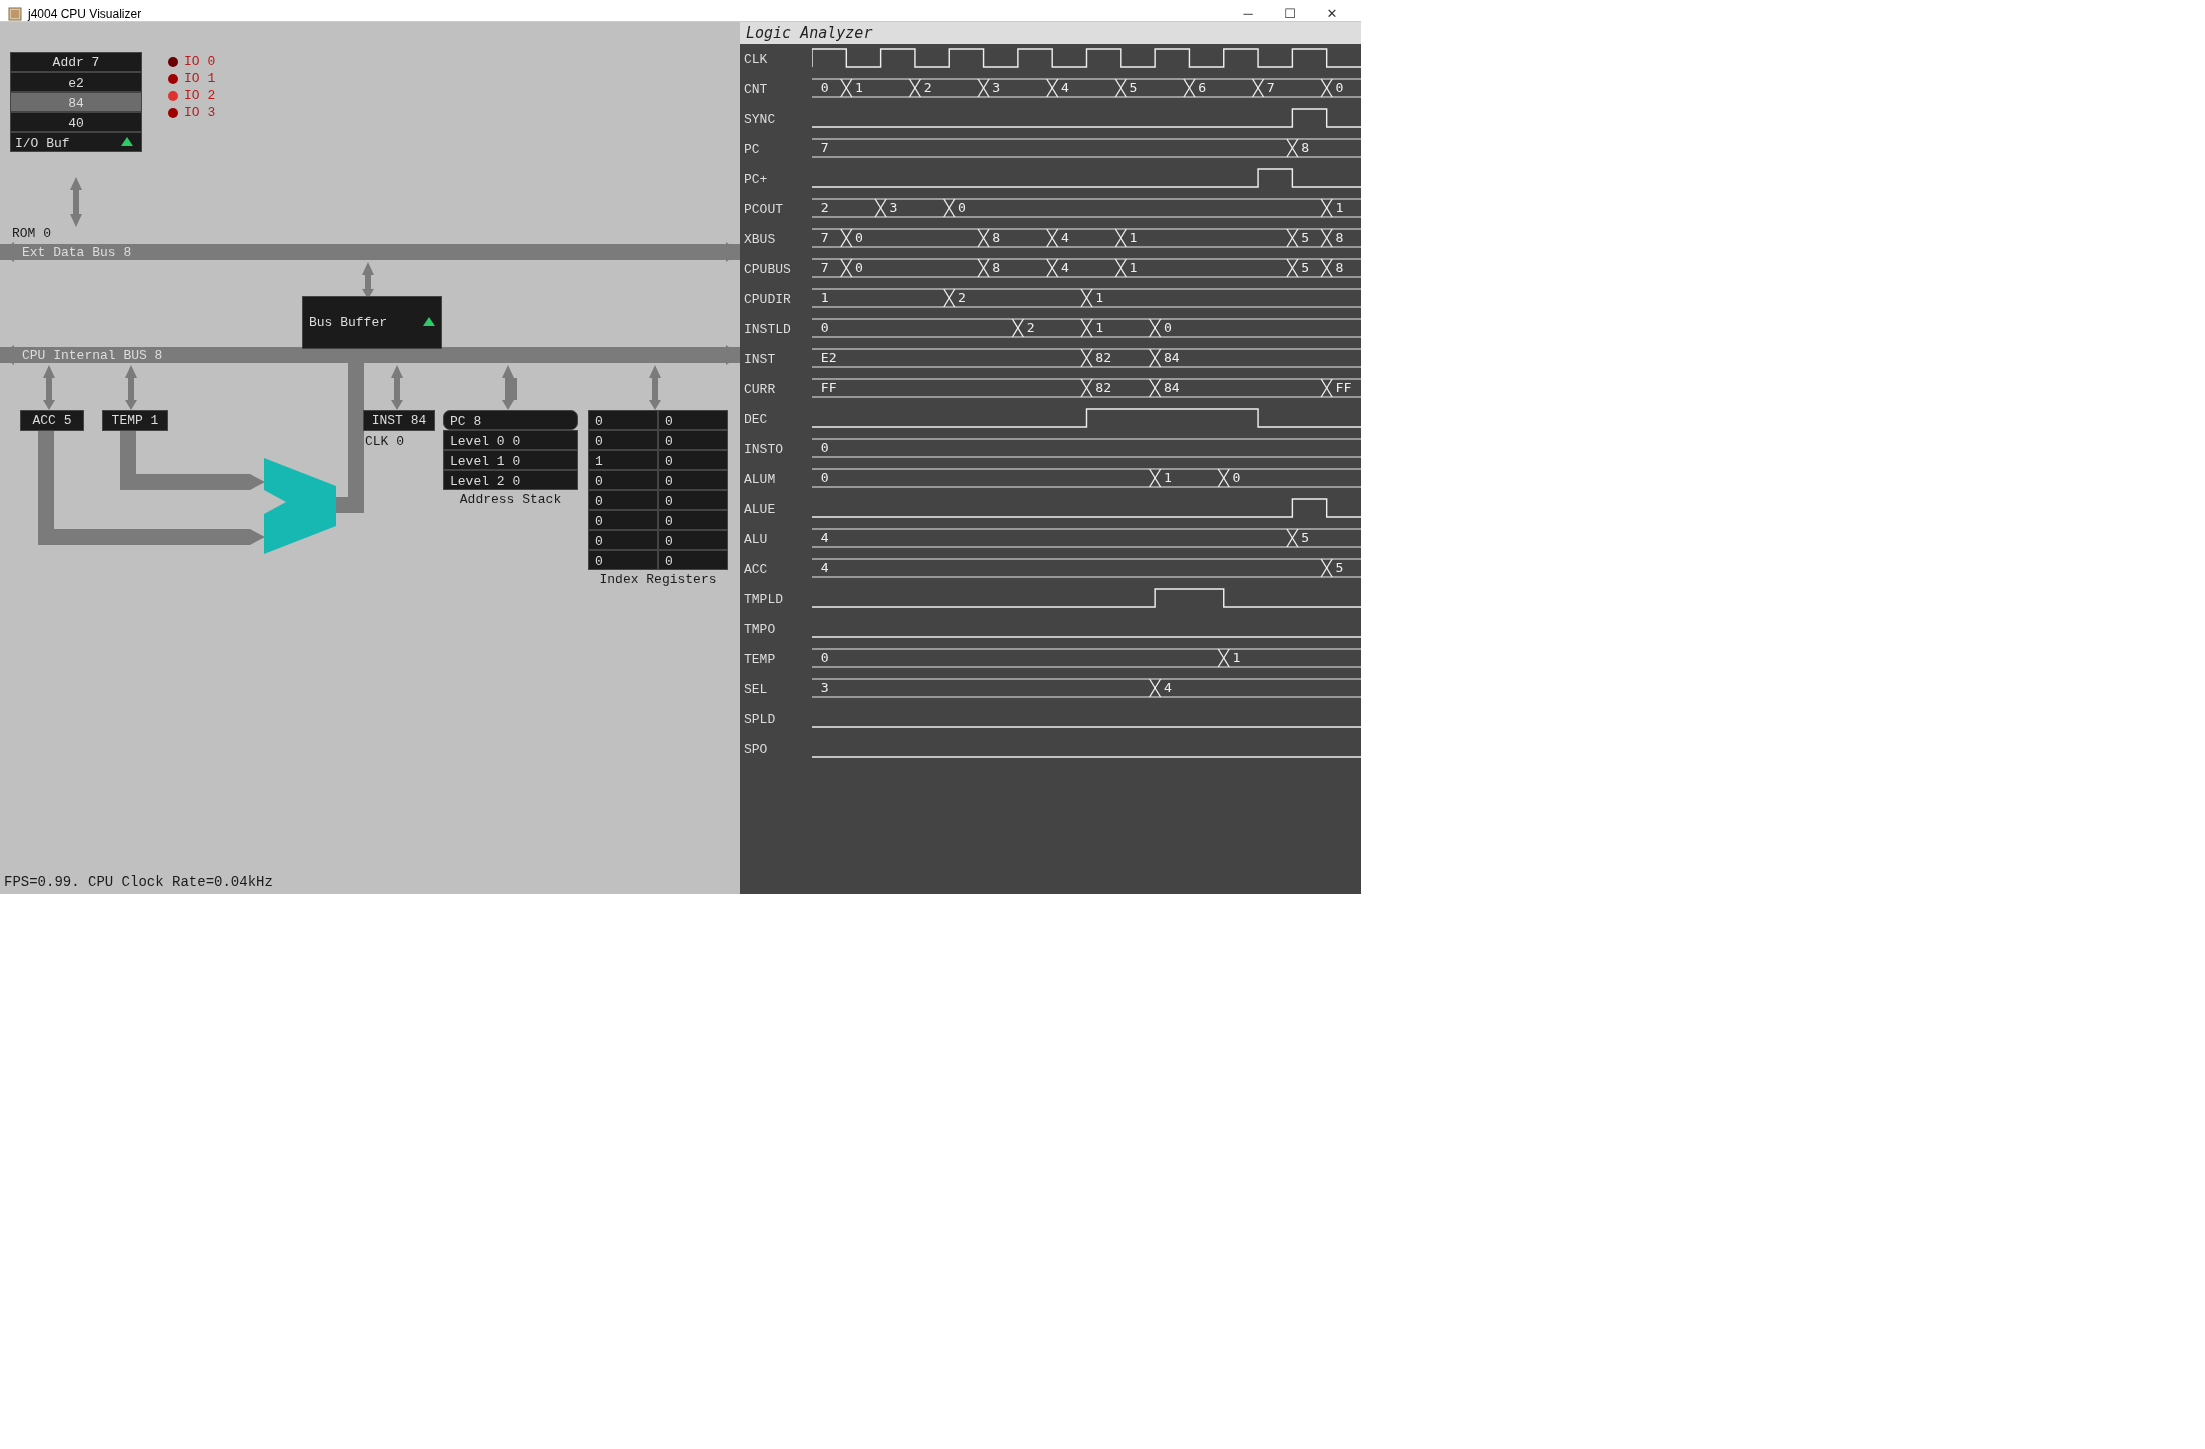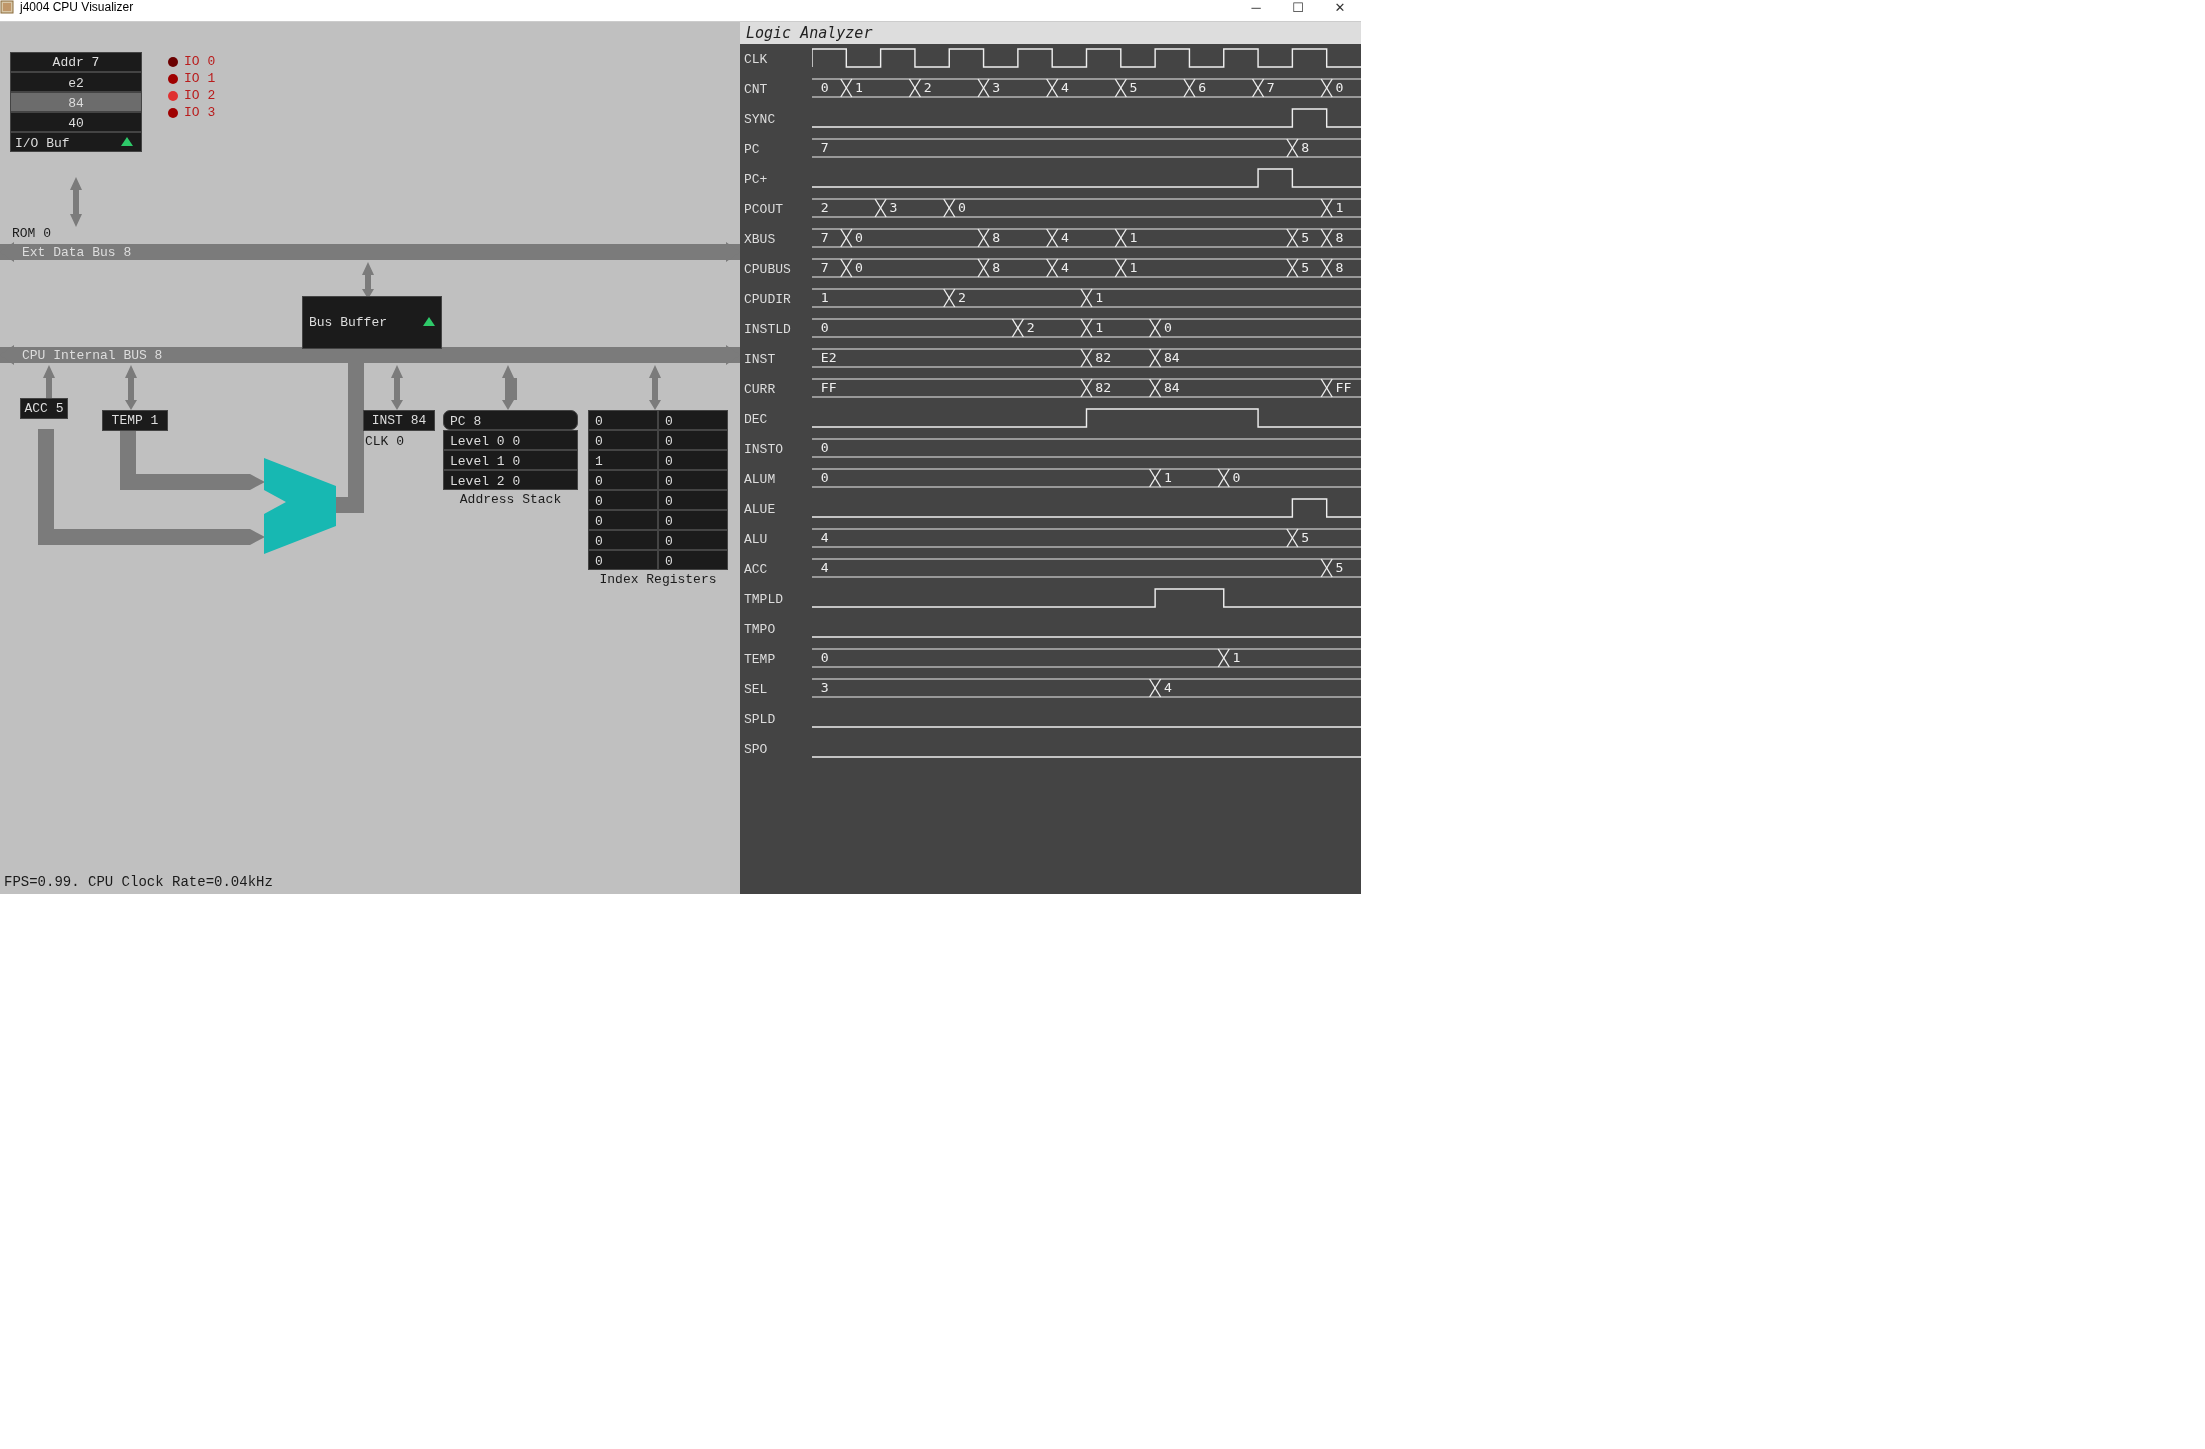--- a/index.html
+++ b/index.html
@@ -10,22 +10,22 @@
     background: #fff;
     width: 1361px;
     height: 894px;
     overflow: hidden;
   }
   .titlebar {
     height: 22px;
     background: #fff;
     border-bottom: 1px solid #ccc;
     display: flex;
-    align-items: flex-start;
-    padding: 0 0;
+    align-items: flex-end;
+    padding: 0 8px;
     font-family: "Segoe UI", sans-serif;
     font-size: 12px;
   }
   .titlebar .icon { width:14px; height:14px; margin-right:6px; display:inline-block; }
   .titlebar .spacer { flex:1; }
   .winbtn { width:42px; text-align:center; font-family:"Segoe UI", sans-serif; font-size:13px; color:#333;}
   .content { display:flex; height: calc(100% - 22px); }
   .left {
     flex: 0 0 740px;
     background:#c0c0c0;
@@ -178,21 +178,21 @@
 
     <div class="abs" style="left:22px; top:223px; color:#ddd;">Ext Data Bus 8</div>
 
     <div class="blk abs" style="left:302px; top:274px; width:140px; text-align:left; padding:18px 6px;">
       <span>Bus Buffer</span>
       <span class="arrow-tri" style="float:right; margin-top:2px;"></span>
     </div>
 
     <div class="abs" style="left:22px; top:326px; color:#ddd;">CPU Internal BUS 8</div>
 
-    <div class="blk abs" style="left:20px; top:376px; width:48px;">ACC 5</div>
+    <div class="blk abs" style="left:20px; top:388px; width:64px;">ACC 5</div>
 
     <div class="blk abs" style="left:102px; top:388px; width:66px;">TEMP 1</div>
 
     <div class="blk abs" style="left:363px; top:388px; width:72px;">INST 84</div>
 
     <div class="abs" style="left:365px; top:412px; color:#1b1b1b;">CLK 0</div>
 
     <div class="abs" style="left:443px; top:388px; width:135px;">
       <div id="addr-stack">
           <div class="blk blkrow" style="text-align: left; padding-left: 6px; border-radius: 7px;">PC  8</div>

